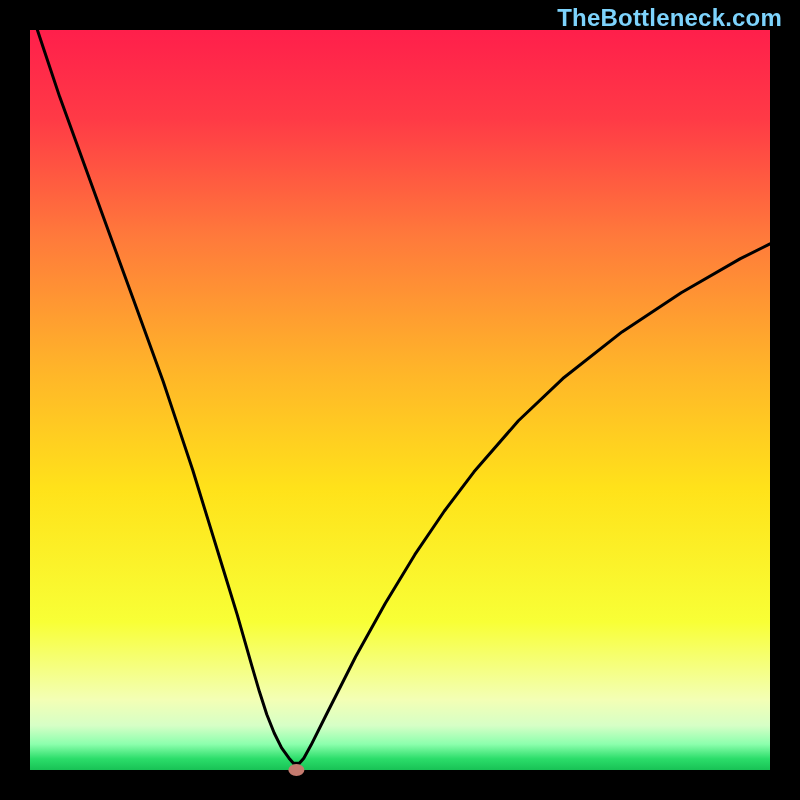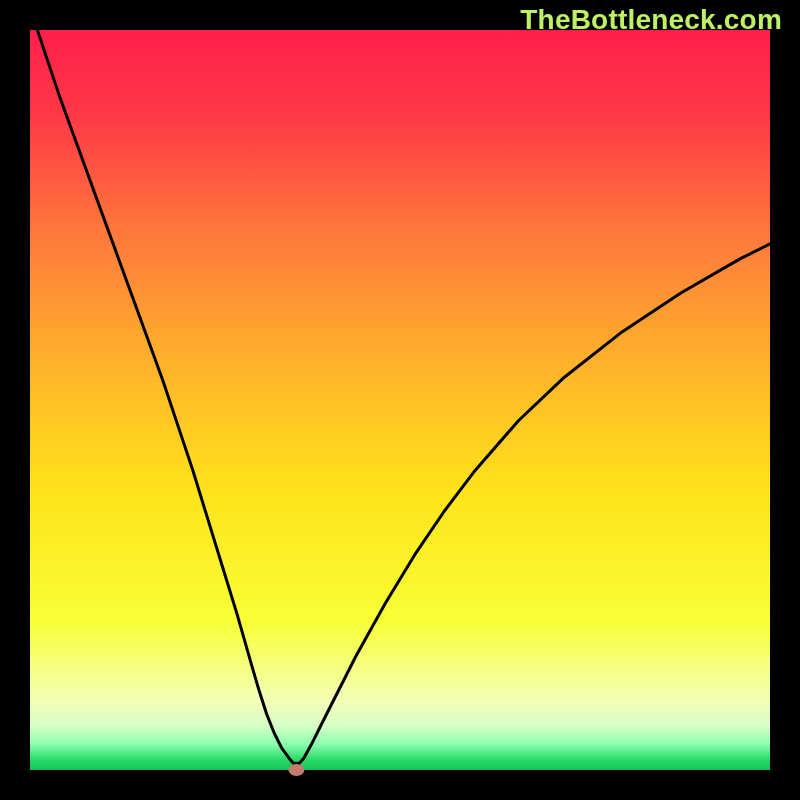--- a/index.html
+++ b/index.html
@@ -14,23 +14,23 @@
   .frame {
     position: relative;
     width: 800px;
     height: 800px;
     background: #000;
   }
   .watermark {
     position: absolute;
     top: 4px;
     right: 18px;
-    font-size: 28px;
+    font-size: 24px;
     font-weight: 600;
-    color: #bef264;
+    color: #7dd3fc;
     letter-spacing: 0.2px;
     z-index: 10;
   }
   svg {
     position: absolute;
     left: 0;
     top: 0;
   }
 </style>
 </head>

